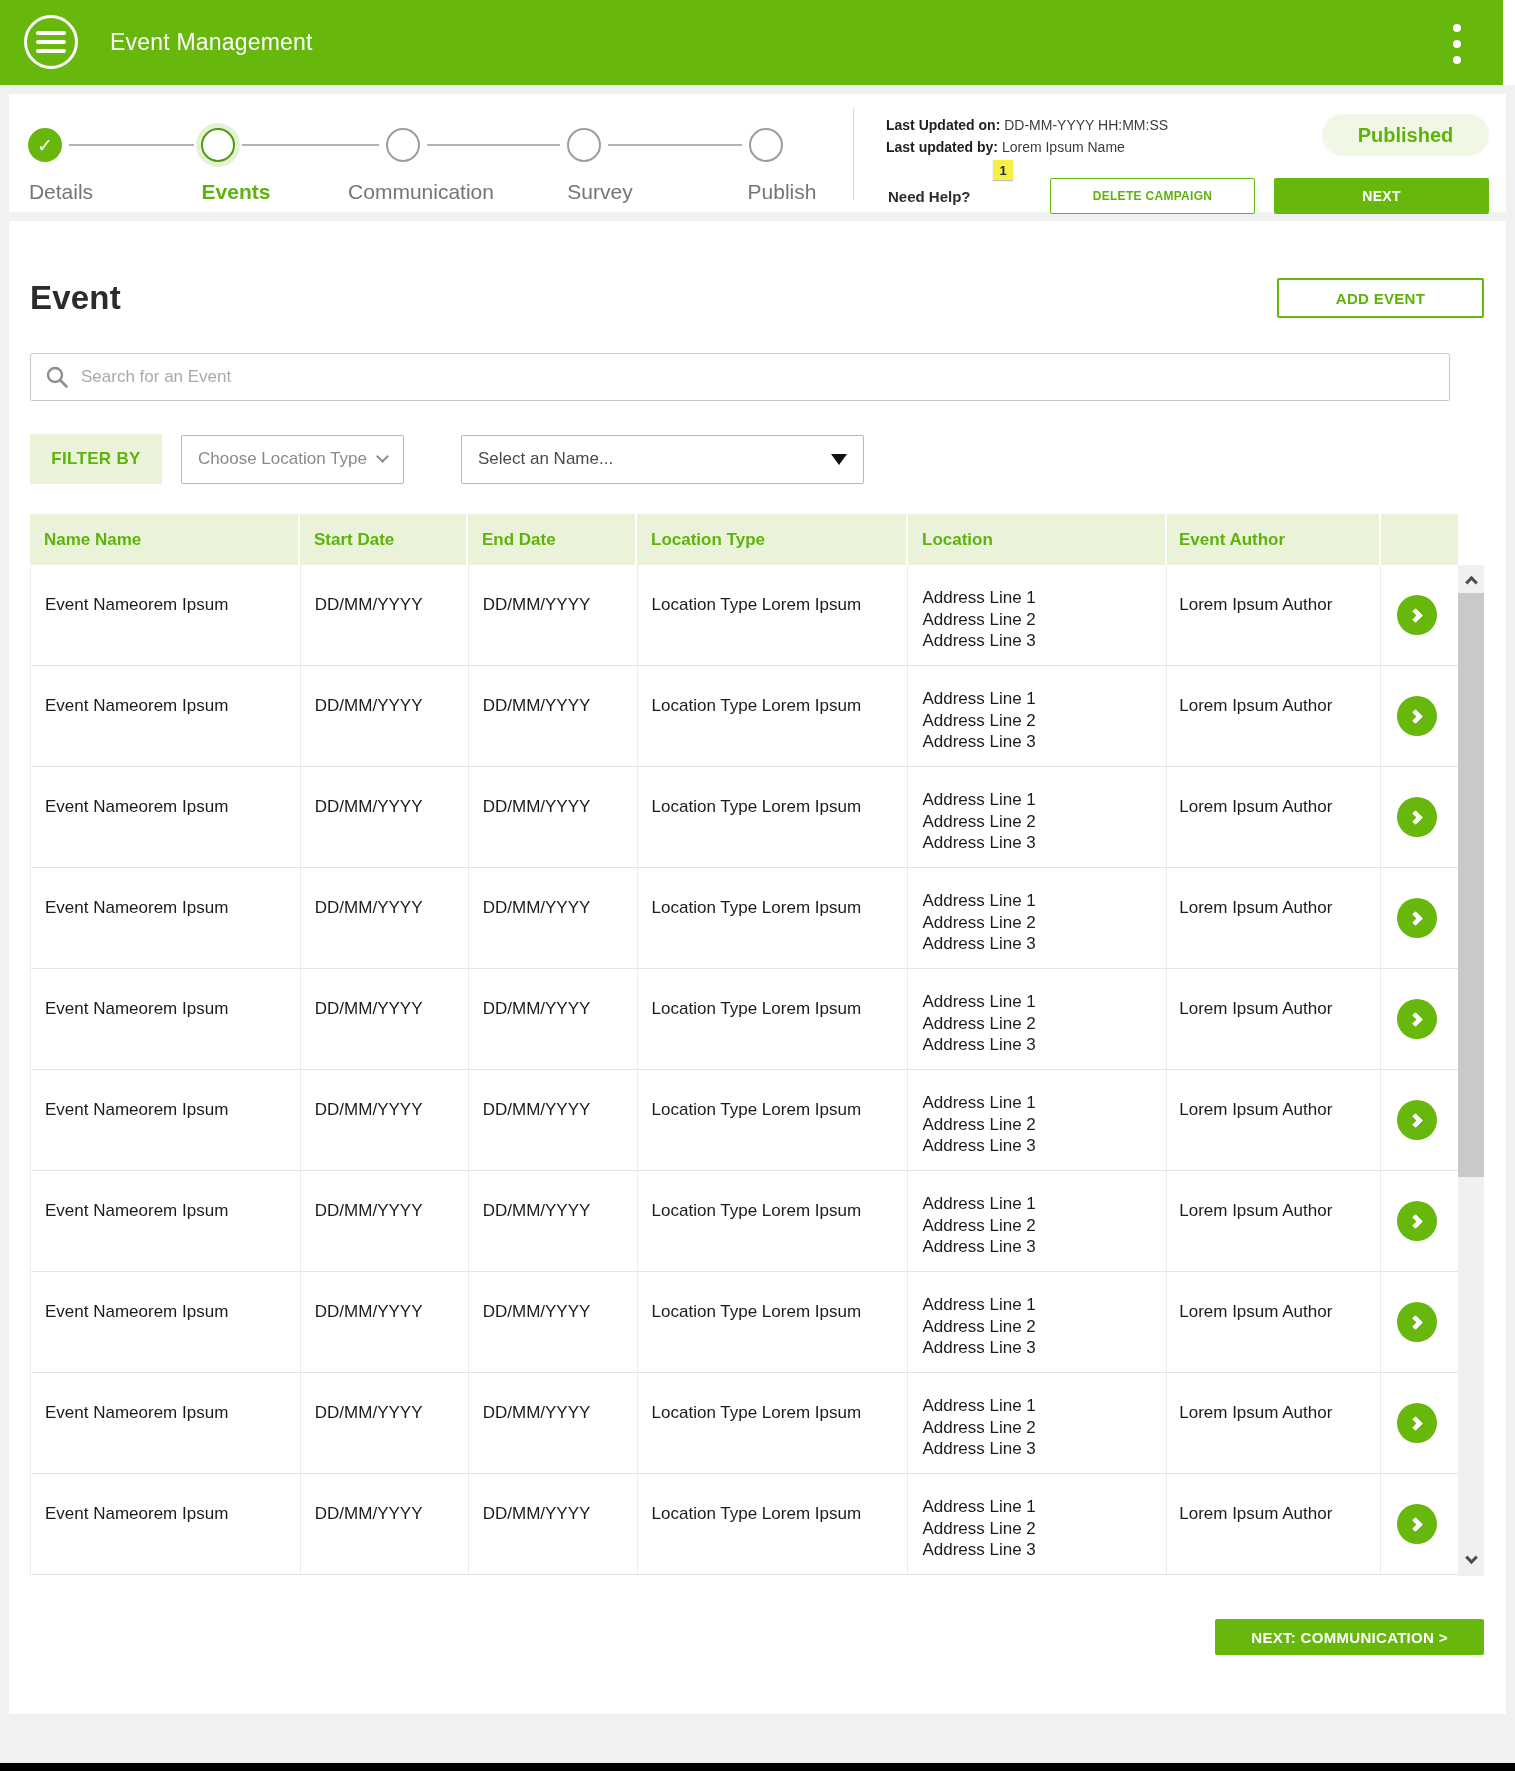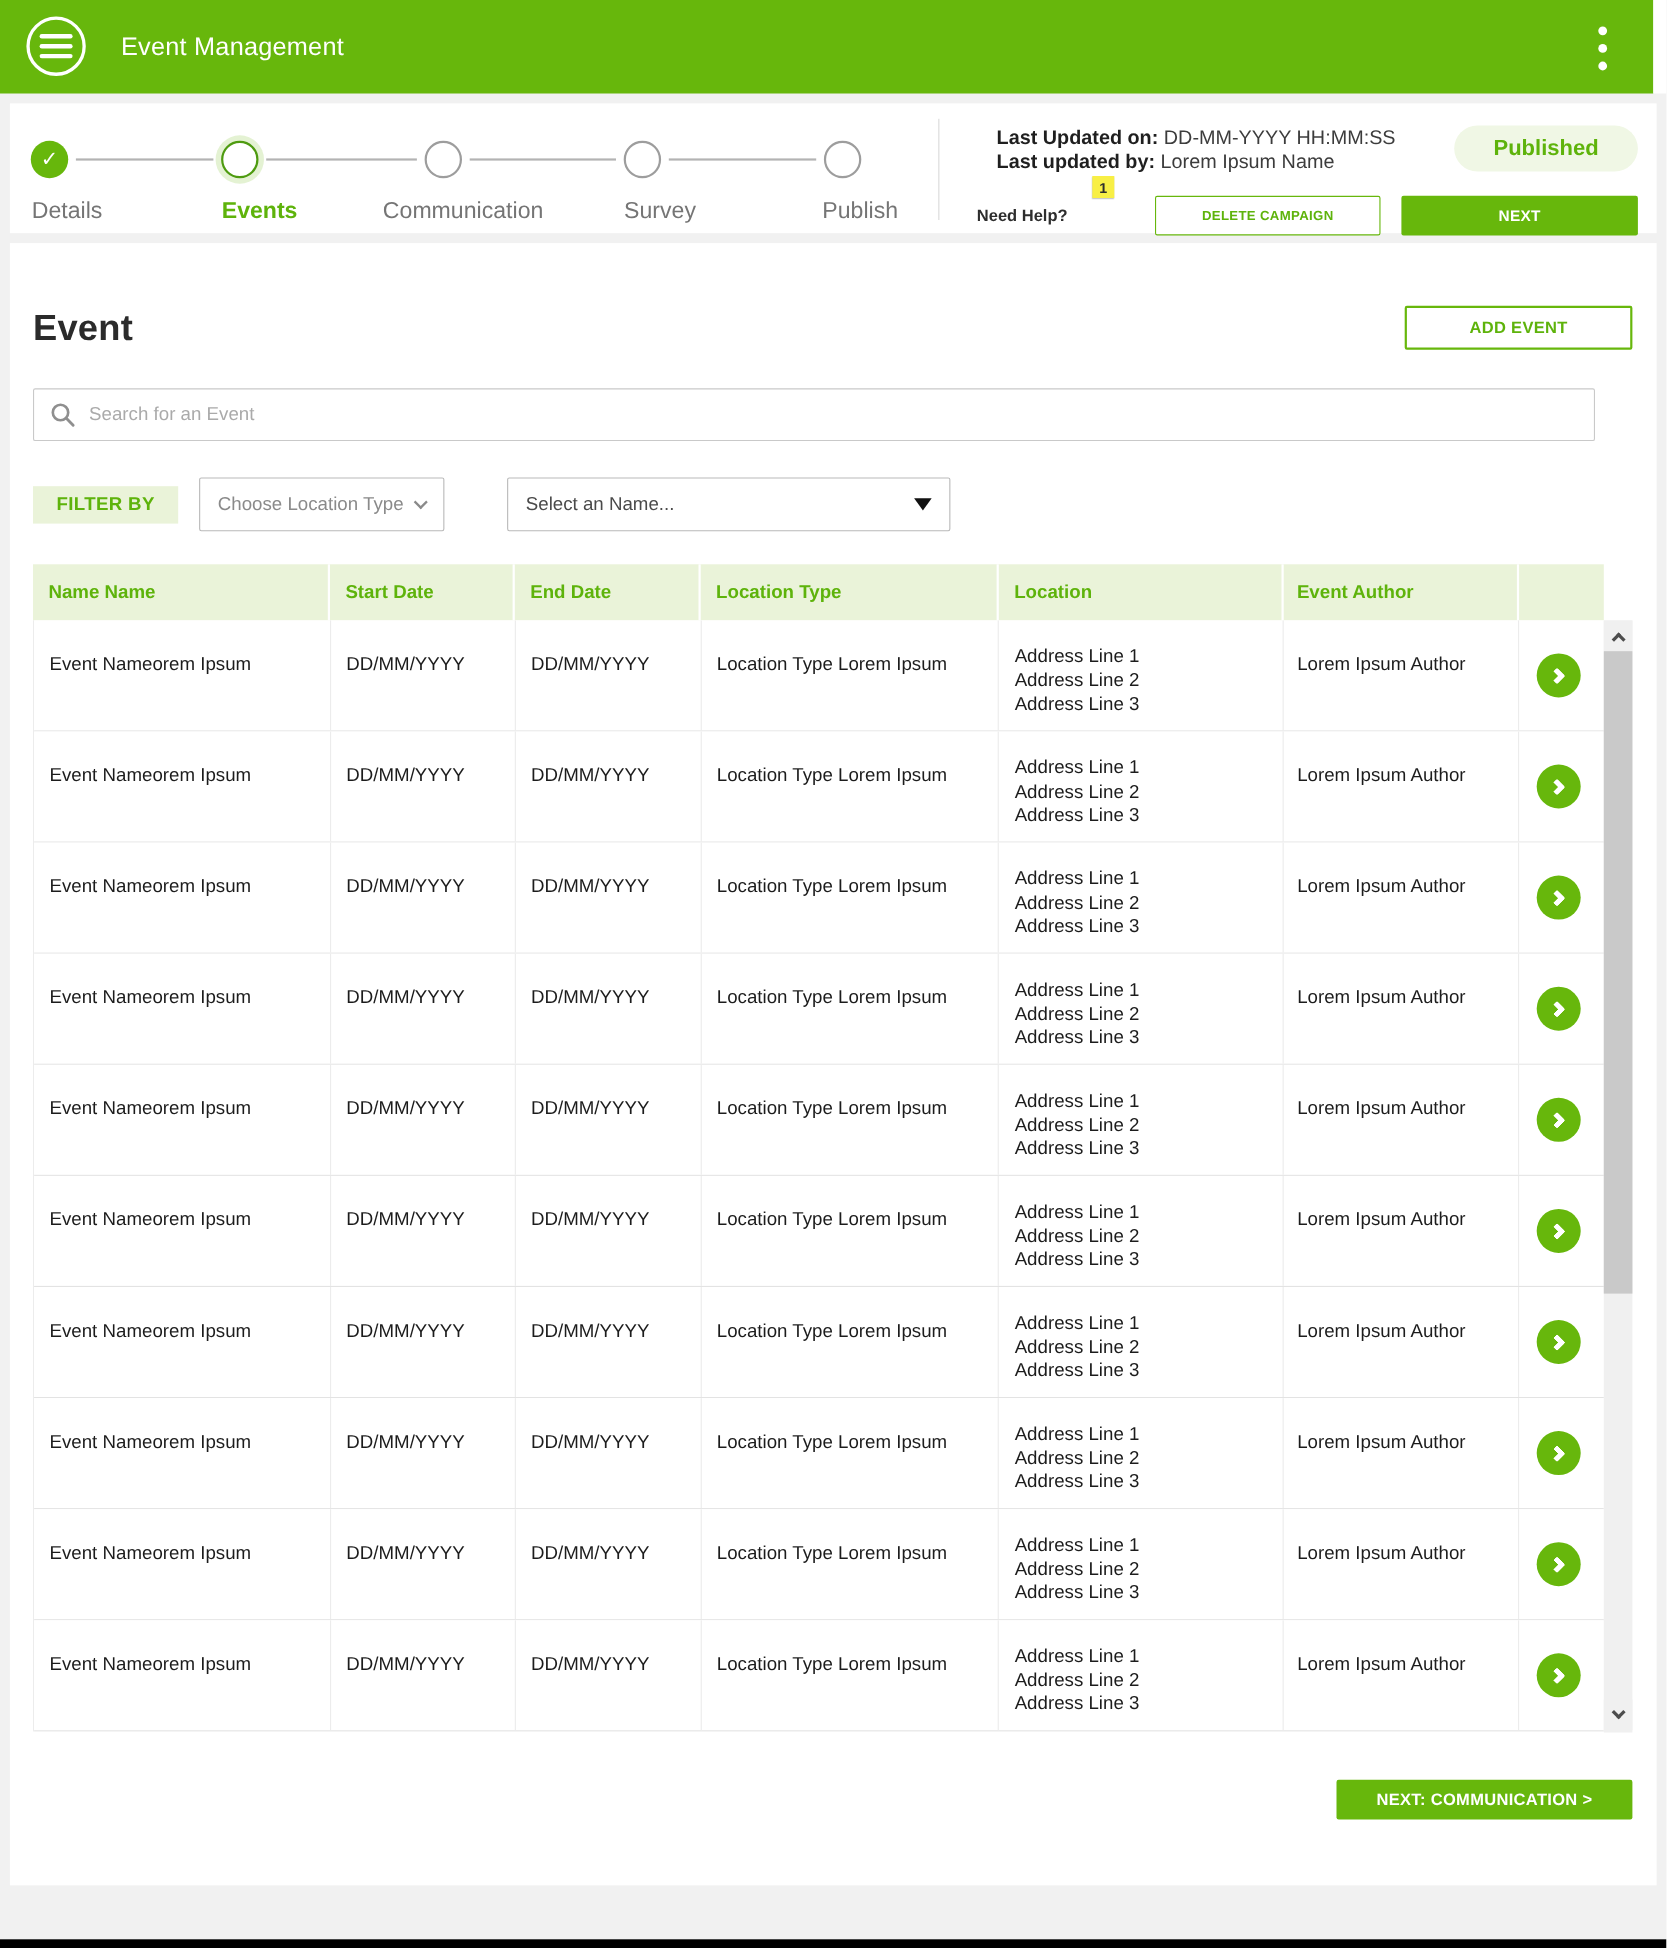--- a/index.html
+++ b/index.html
@@ -25,21 +25,21 @@
   .step-circle { position:absolute; top:34px; width:34px; height:34px; border-radius:50%; background:#fff; }
   .step-circle.done { background:#67b70c; display:flex; align-items:center; justify-content:center;
     color:#fff; font-size:19px; font-weight:bold; }
   .step-circle.active { border:2px solid #4e9b10; box-shadow:0 0 0 5px rgba(103,183,12,.18); }
   .step-circle.pending { border:2px solid #9d9d9d; }
   .step-line { position:absolute; top:50px; height:2px; background:#b3b3b3; }
   .step-label { position:absolute; top:86px; transform:translateX(-50%); white-space:nowrap;
     font-size:21px; color:#757575; }
   .step-label.active { color:#5eb30b; font-weight:bold; }
   .v-divider { position:absolute; left:844px; top:14px; height:92px; width:1px; background:#d9d9d9; }
-  .updated-block { position:absolute; left:877px; top:20px; font-size:18px; line-height:22px; color:#3c3c3c;margin-left:20px; }
+  .updated-block { position:absolute; left:877px; top:20px; font-size:14px; line-height:22px; color:#3c3c3c; }
   .updated-block b { color:#1f1f1f; }
   .published-pill { position:absolute; left:1313px; top:20px; width:167px; height:42px; border-radius:21px;
     background:#f0f7e5; color:#5eb30b; font-size:20px; font-weight:bold;
     display:flex; align-items:center; justify-content:center; }
   .need-help { position:absolute; left:879px; top:94px; font-size:15px; font-weight:bold; color:#2d2d2d; cursor:pointer; }
   .help-badge { position:absolute; left:984px; top:66px; width:20px; height:20px; background:#f8ef45;
     color:#2d2d2d; font-size:13px; font-weight:bold; display:flex; align-items:center; justify-content:center;
     box-shadow:0 1px 1px rgba(0,0,0,.25); }
   .btn { display:flex; align-items:center; justify-content:center; cursor:pointer;
     font-family:inherit; font-weight:bold; border-radius:2px; }
@@ -53,21 +53,21 @@
   .title-row { display:flex; justify-content:space-between; align-items:center; margin:56px 22px 0 21px; height:42px; }
   .page-title { font-size:33px; font-weight:bold; color:#2b2b2b; letter-spacing:.2px; }
   .btn-add { width:207px; height:40px; background:#fff; border:2px solid #67b70c; color:#5eb30b;
     font-size:15px; letter-spacing:.3px; }
   .search-box { margin:34px 56px 0 21px; height:48px; border:1px solid #c9c9c9; border-radius:2px;
     display:flex; align-items:center; padding:0 14px; background:#fff; }
   .search-box svg { flex:0 0 auto; margin-right:12px; }
   .search-box input { border:none; outline:none; flex:1; font-size:17px; font-family:inherit; color:#444; background:transparent; }
   .search-box input::placeholder { color:#aaa; }
   .filter-row { margin:33px 22px 0 21px; display:flex; align-items:center; }
-  .filter-by { width:132px; height:34px; background:#eaf3d9; color:#5eb30b; font-size:17px; font-weight:bold;
+  .filter-by { width:132px; height:50px; background:#eaf3d9; color:#5eb30b; font-size:17px; font-weight:bold;
     display:flex; align-items:center; justify-content:center; letter-spacing:.3px; }
   .dd { height:49px; border:1px solid #b9b9b9; border-radius:2px; background:#fff; display:flex;
     align-items:center; justify-content:space-between; padding:0 16px; cursor:pointer; }
   .dd1 { width:223px; margin-left:19px; }
   .dd1 .dd-text { font-size:17px; color:#8a8a8a; }
   .dd1 .chev-sm { width:9px; height:9px; border-right:2px solid #8a8a8a; border-bottom:2px solid #8a8a8a;
     transform:rotate(45deg); margin-top:-5px; }
   .dd2 { width:403px; margin-left:57px; }
   .dd2 .dd-text { font-size:17px; color:#4a4a4a; }
   .dd2 .tri-down { width:0; height:0; border-left:8px solid transparent; border-right:8px solid transparent;

